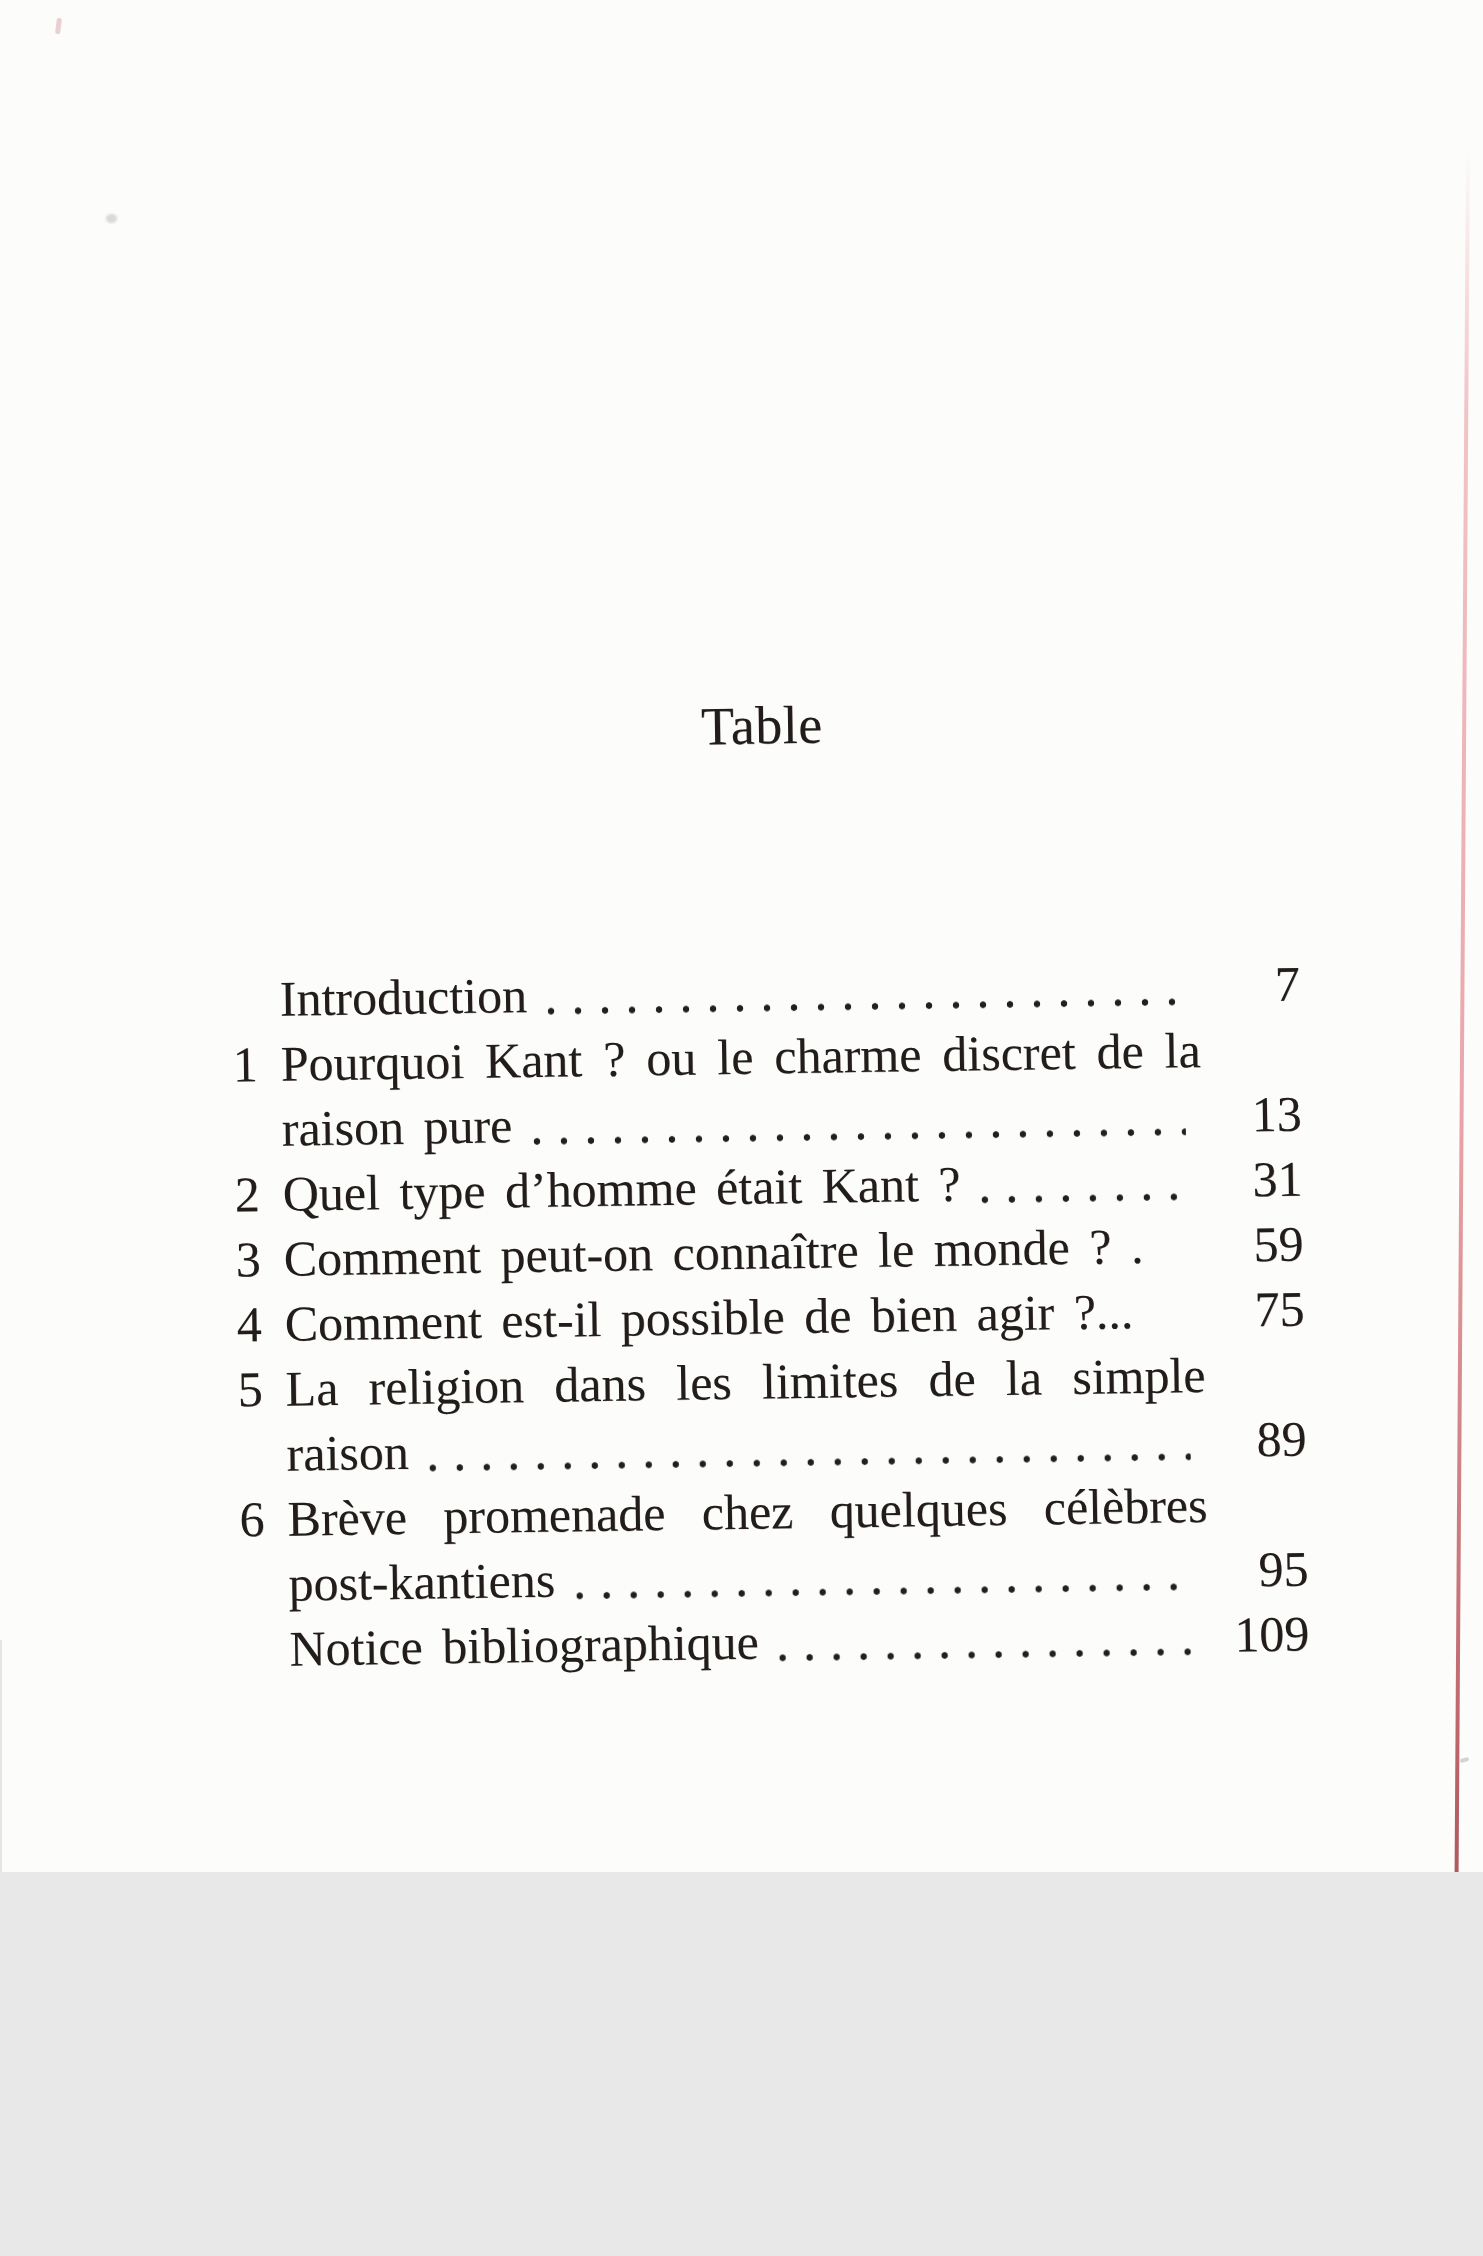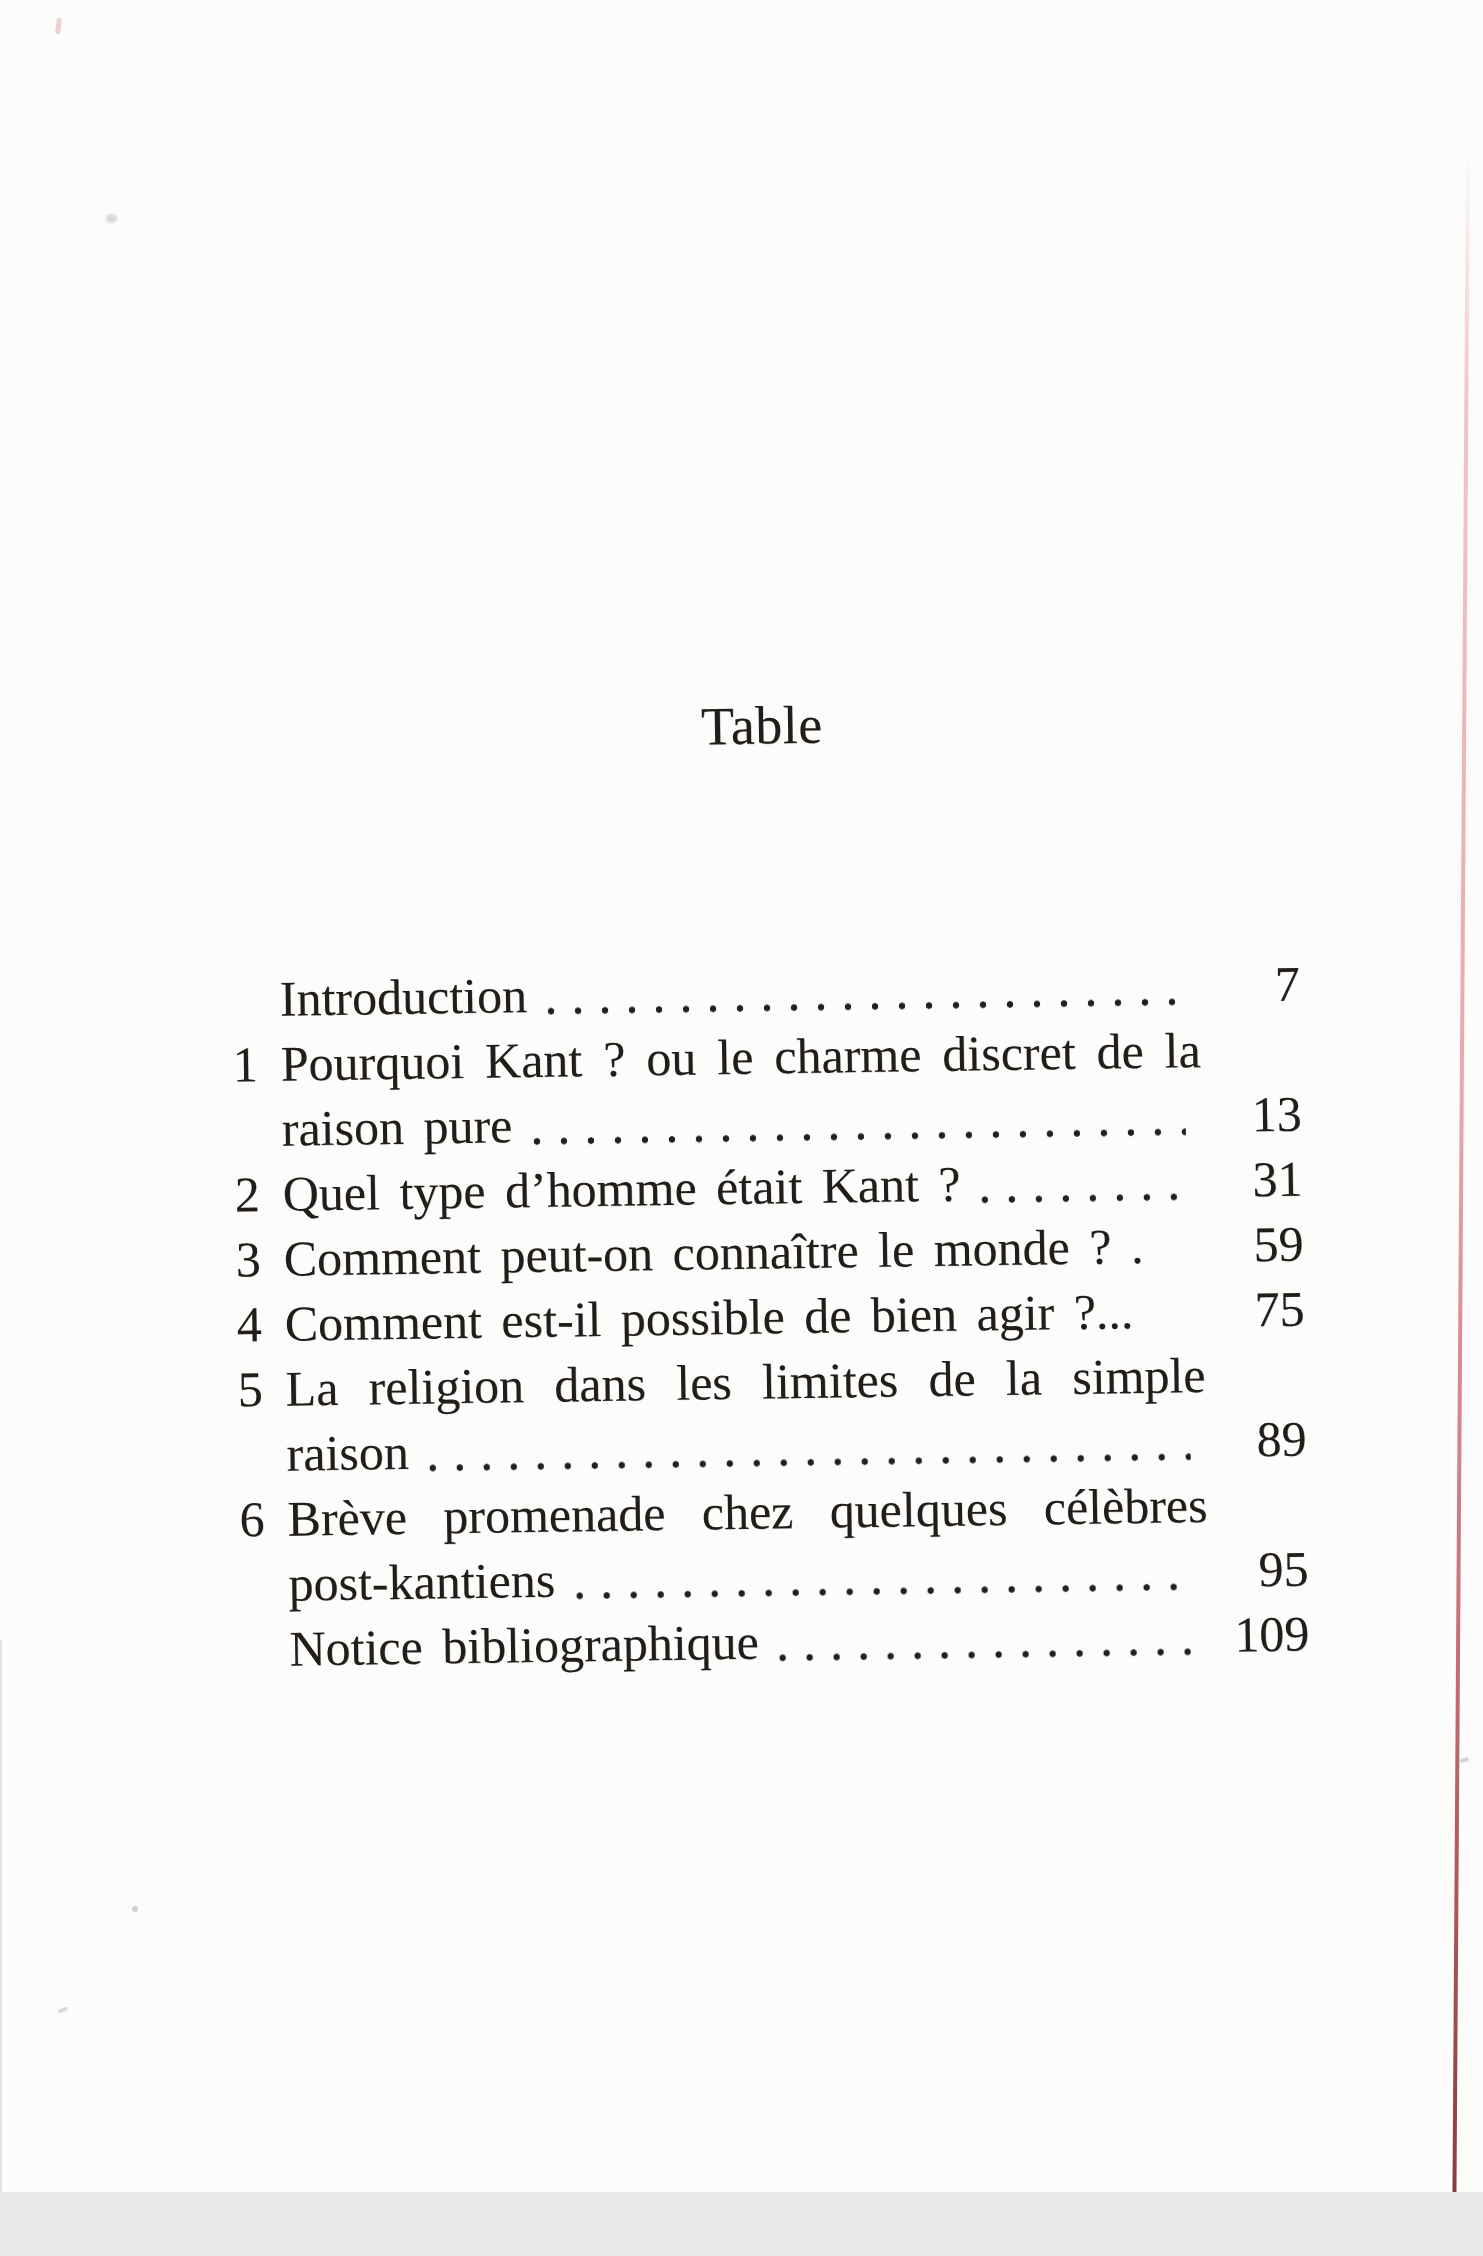--- a/index.html
+++ b/index.html
@@ -1,19 +1,19 @@
 <!DOCTYPE html>
 <html><head>
 <meta charset="utf-8">
 <style>
   html, body { margin: 0; padding: 0; background: #e8e8e8; }
   .sheet {
     position: relative;
     width: 1483px;
-    height: 2192px;
+    height: 1872px;
     background: #fcfcfb;
     overflow: hidden;
     font-family: "Liberation Serif", "DejaVu Serif", serif;
     color: #221d1a;
   }
   
   .scan-content {
     position: absolute;
     left: 0; top: 0; width: 100%; height: 100%;
     transform: rotate(-0.85deg);

